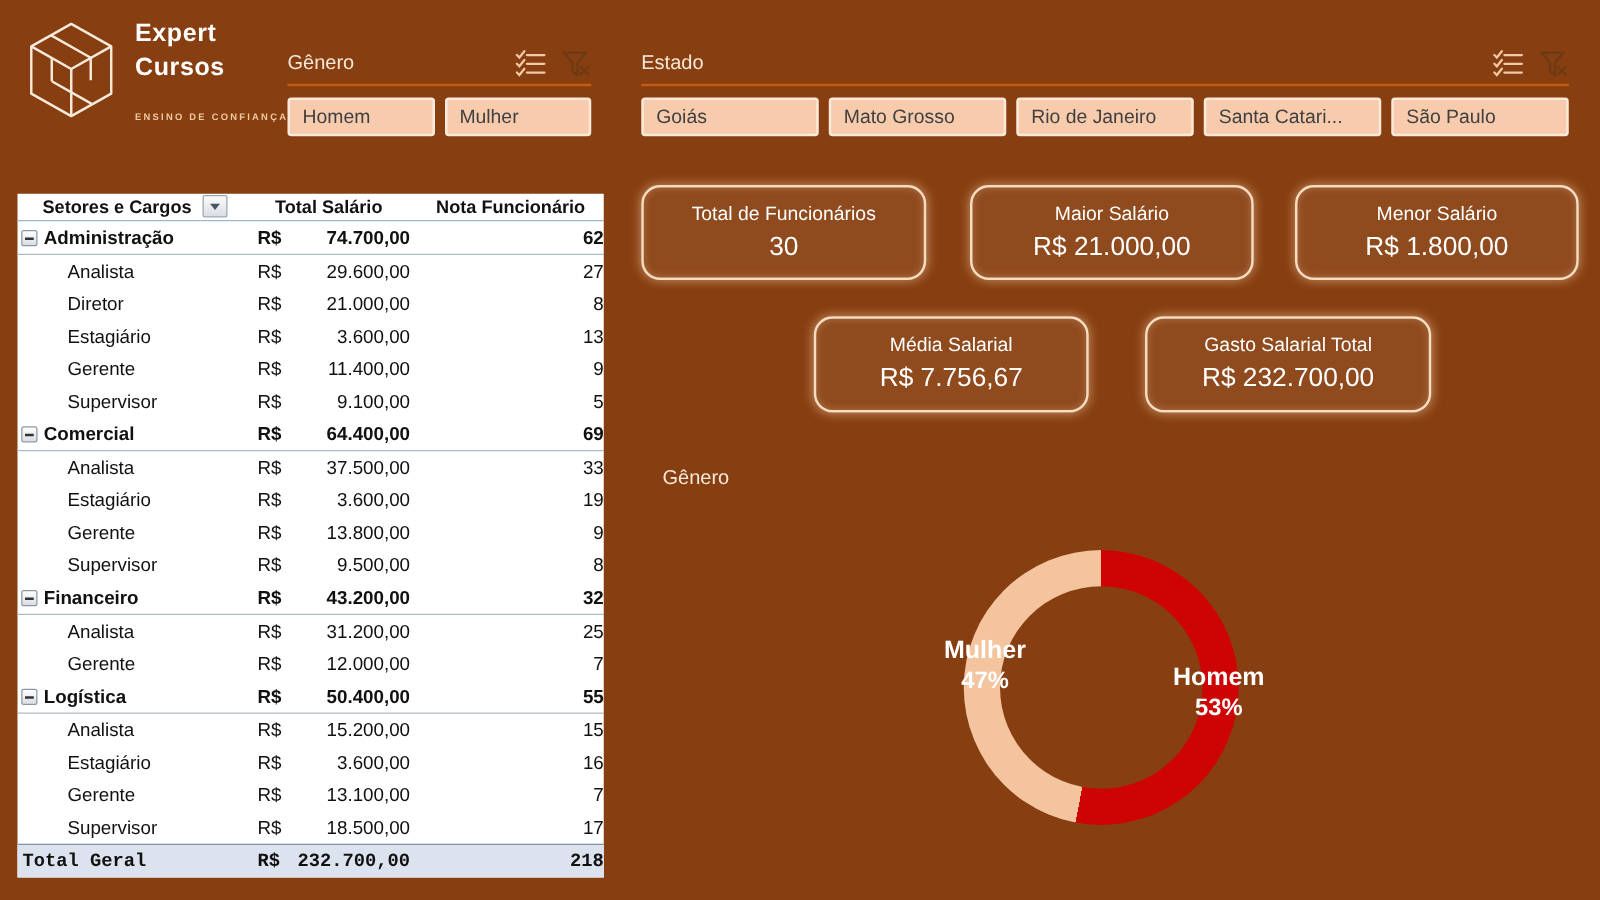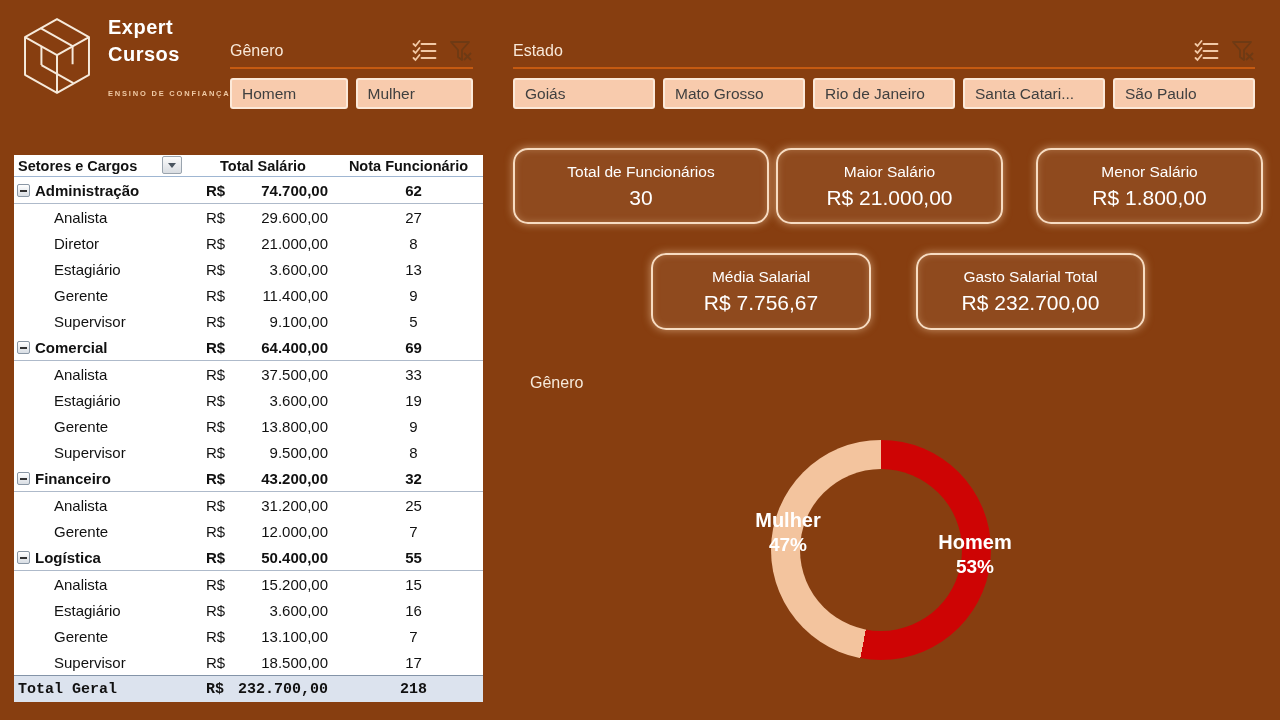--- a/index.html
+++ b/index.html
@@ -27,43 +27,43 @@
   .slicer.genero .slicer-btn{width:118px;}
   .slicer.estado .slicer-btn{width:142px;white-space:nowrap;overflow:hidden;}
 
   
   .card{position:absolute;box-sizing:border-box;border:2px solid #F7DCC2;border-radius:15px;
     background:rgba(255,236,220,0.07);
     box-shadow:0 0 9px rgba(255,220,180,.55), inset 0 0 7px rgba(255,220,180,.28);
     display:flex;flex-direction:column;align-items:center;justify-content:center;gap:5px;color:#FFFFFF;}
   .card .k-label{font-size:15.5px;}
   .card .k-value{font-size:21px;}
-  .card.c1{left:513px;top:148px;width:256px;height:76px;}
+  .card.c1{left:513px;top:148px;width:228px;height:76px;}
   .card.c2{left:776px;top:148px;width:227px;height:76px;}
   .card.c3{left:1036px;top:148px;width:227px;height:76px;}
   .card.c4{left:651px;top:253px;width:220px;height:77px;}
   .card.c5{left:916px;top:253px;width:229px;height:77px;}
 
   
   .pivot{position:absolute;left:14px;top:155px;width:469px;background:#FFFFFF;color:#111;}
   .p-head{position:relative;display:flex;height:21px;align-items:center;font-weight:bold;font-size:14.5px;
     border-bottom:1.5px solid #9FB6D2;}
-  .p-head .h1{width:178px;padding-left:4px;box-sizing:border-box;}
+  .p-head .h1{width:178px;padding-left:20px;box-sizing:border-box;}
   .p-head .h2{width:142px;text-align:center;}
   .p-head .h3{width:149px;text-align:center;white-space:nowrap;}
   .dropdown-btn{position:absolute;left:148px;top:1px;width:20px;height:18px;box-sizing:border-box;
     border:1px solid #9aa4ae;background:linear-gradient(#fbfbfb,#d9dde2);border-radius:2px;
     display:flex;align-items:center;justify-content:center;cursor:pointer;}
   .dropdown-btn .tri{width:0;height:0;border-left:4px solid transparent;border-right:4px solid transparent;
     border-top:5px solid #4a5560;}
   .p-row{display:flex;height:26px;align-items:center;font-size:15px;}
   .p-row .c-label{width:178px;box-sizing:border-box;display:flex;align-items:center;white-space:nowrap;overflow:hidden;}
   .p-row .c-sal{width:142px;box-sizing:border-box;display:flex;justify-content:space-between;
     padding-left:14px;padding-right:6px;}
-  .p-row .c-nota{width:149px;text-align:center;padding-left:10px;box-sizing:border-box;}
+  .p-row .c-nota{width:149px;text-align:right;padding-left:10px;box-sizing:border-box;}
   .p-row.group{font-weight:bold;border-bottom:1px solid #AEBACA;}
   .p-row.group .c-label{padding-left:3px;}
   .p-row.item .c-label{padding-left:40px;}
   .p-row.total{font-weight:bold;background:#DCE3EE;border-top:1.5px solid #8494A8;font-family:Liberation Mono, monospace;}
   .p-row.total .c-label{padding-left:4px;}
   .minus-box{width:13px;height:13px;box-sizing:border-box;border:1px solid #8a97a5;border-radius:2px;
     background:linear-gradient(#ffffff,#d9dee4);margin-right:5px;position:relative;flex:none;cursor:pointer;}
   .minus-box::after{content:"";position:absolute;left:2px;right:2px;top:5px;height:2px;background:#333;}
 
   

